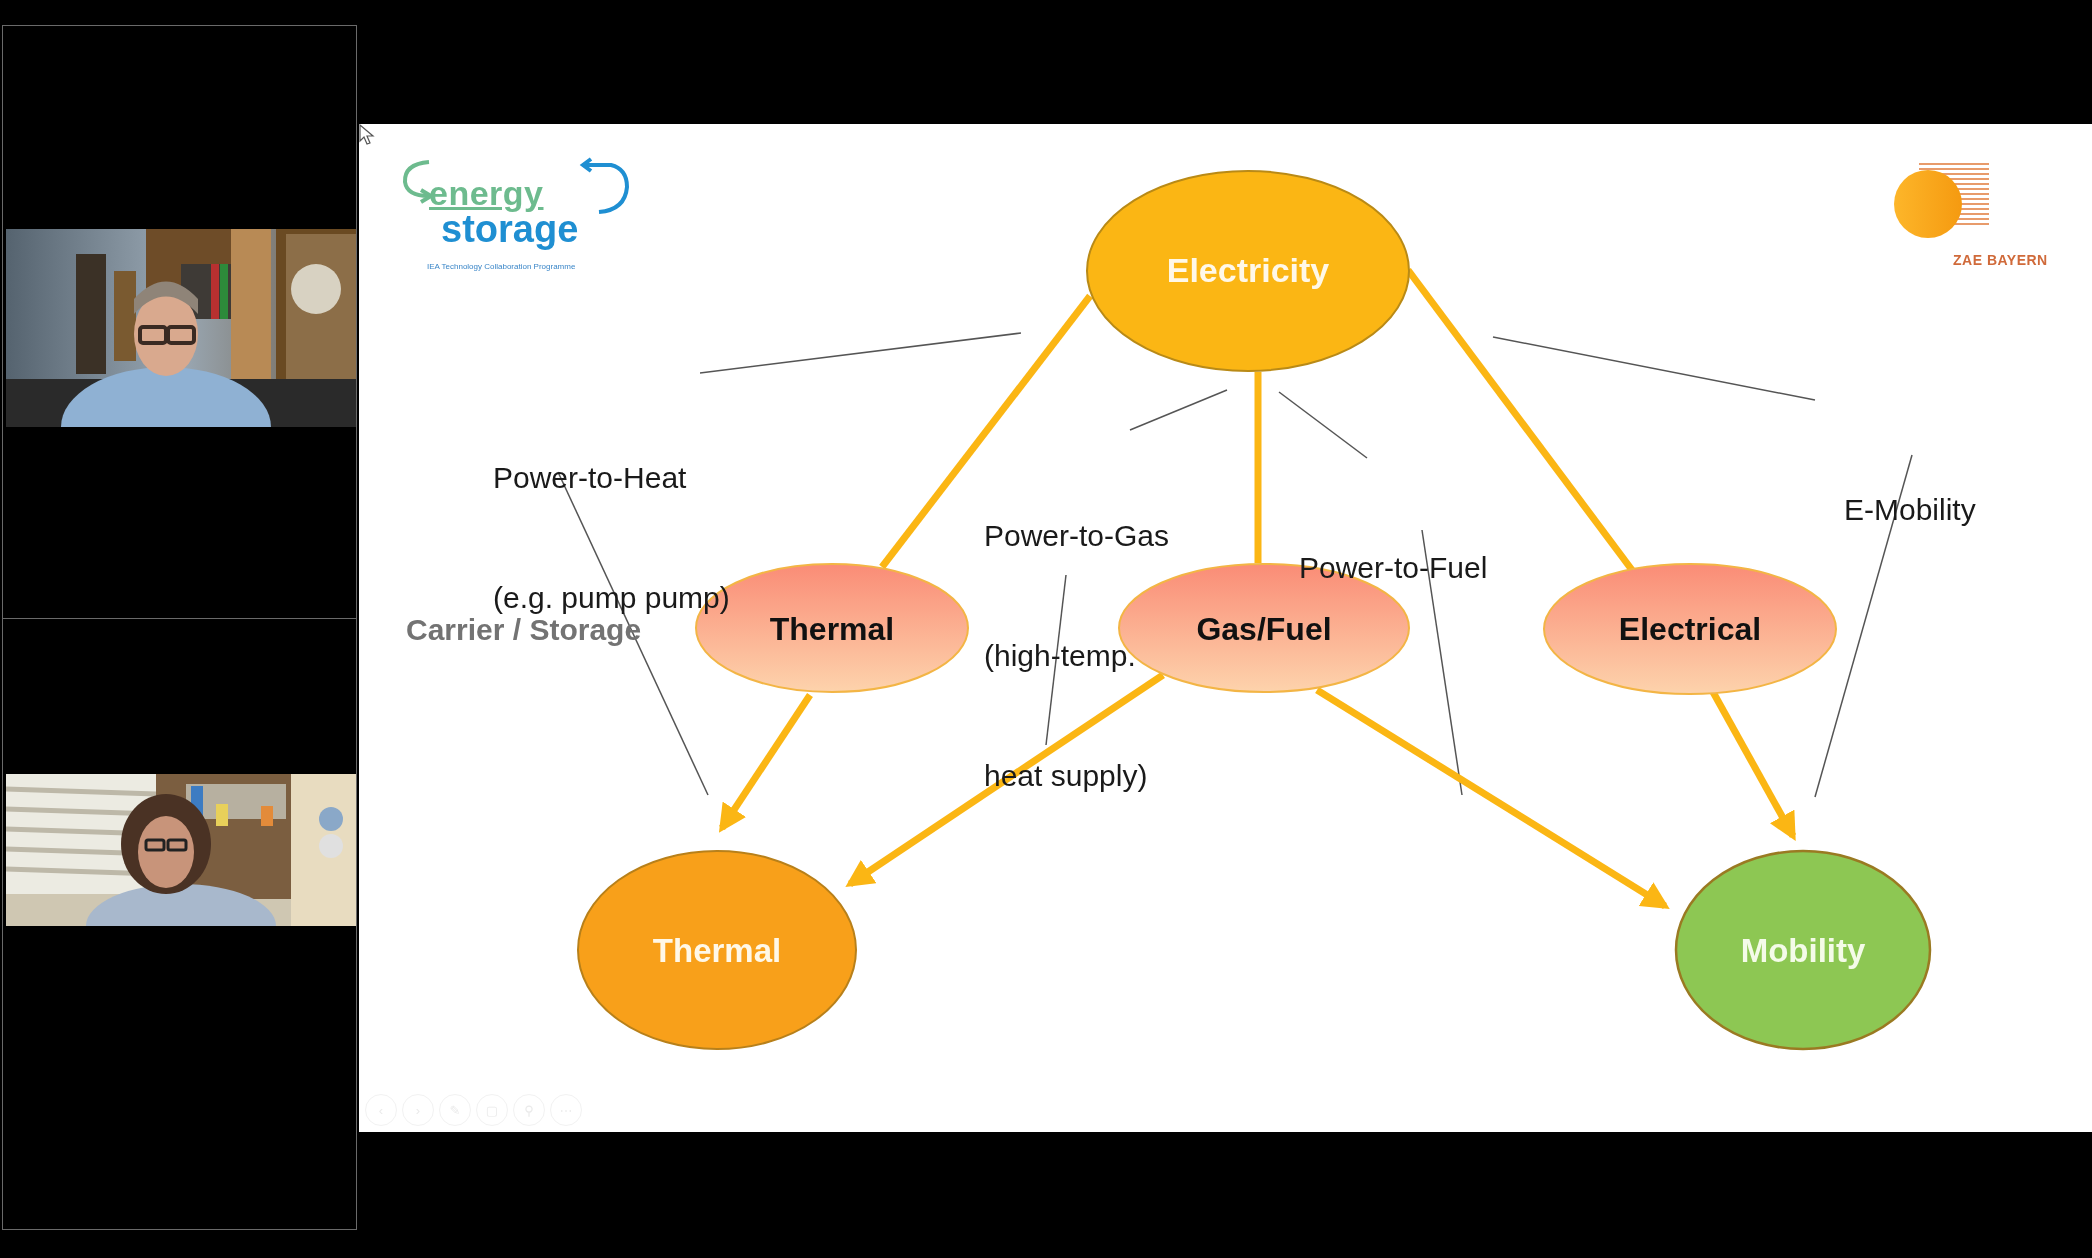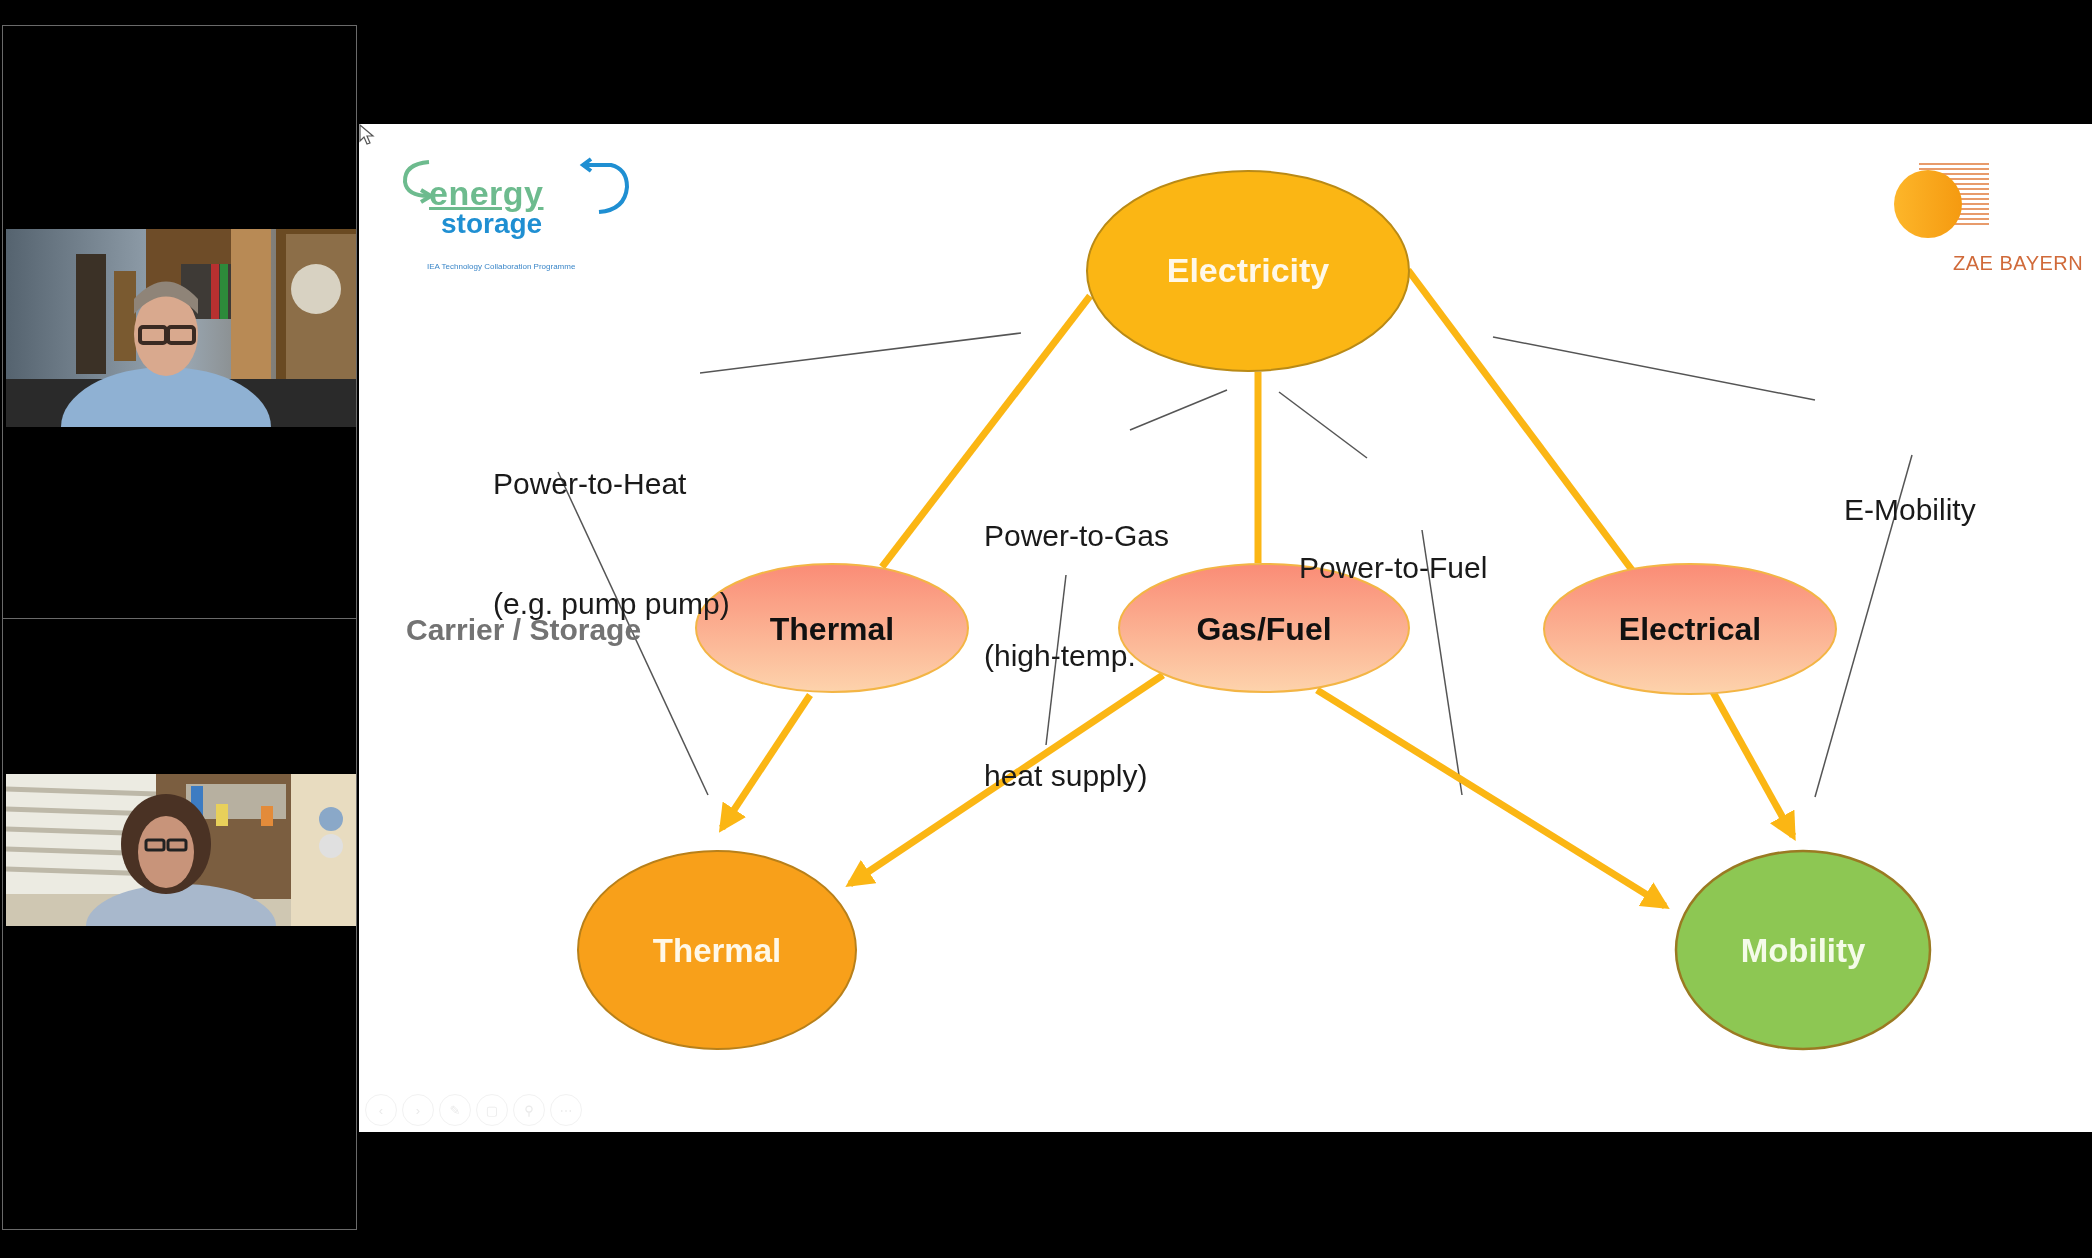--- a/index.html
+++ b/index.html
@@ -7,23 +7,23 @@
   .panel { position:absolute; left:2px; top:25px; width:355px; height:1205px; border:1px solid #6a6a6a; background:#000; box-sizing:border-box; }
   .divider { position:absolute; left:0; right:0; top:592px; height:1px; background:#6a6a6a; }
   .video { position:absolute; left:3px; width:350px; overflow:hidden; }
   .video svg { display:block; }
   .slide { position:absolute; left:359px; top:124px; width:1733px; height:1008px; background:#fff; }
   .slide svg { position:absolute; left:0; top:0; }
   .lbl { position:absolute; color:#1a1a1a; font-size:30px; line-height:40px; white-space:pre; }
   .bold { font-weight:bold; color:#737373; }
   .logo-es { position:absolute; left:42px; top:50px; width:190px; height:90px; }
   .es-energy { position:absolute; left:28px; top:0; font-size:34px; font-weight:bold; color:#6dbb8e; letter-spacing:0.5px;text-decoration:underline; }
-  .es-storage { position:absolute; left:40px; top:34px; font-size:28px; font-weight:bold; color:#1f8fd2; }
+  .es-storage { position:absolute; left:40px; top:34px; font-size:38px; font-weight:bold; color:#1f8fd2; }
   .es-sub { position:absolute; left:18px; top:136px; font-size:8px; color:#3a86c8; white-space:nowrap; }
-  .zae-text { position:absolute; left:1594px; top:128px; font-size:20px; color:#d06a3a; font-weight:normal; letter-spacing:0.5px; }
+  .zae-text { position:absolute; left:1594px; top:128px; font-size:14px; color:#d06a3a; font-weight:bold; letter-spacing:0.5px; }
   .toolbar { position:absolute; left:0; top:970px; display:flex; gap:5px; padding-left:6px; }
   .tb-btn { width:30px; height:30px; border-radius:50%; border:1px solid #f2f2f2; color:#eaeaea; font-size:13px; display:flex; align-items:center; justify-content:center; }
   .cursor { position:absolute; left:496px; top:916px; }
 </style>
 </head>
 <body>
 
 <div class="panel">
   <div class="video" style="top:203px;height:198px;">
     <svg width="350" height="198">
@@ -160,21 +160,21 @@
     <text x="1444" y="838" text-anchor="middle" font-size="33" font-weight="bold" fill="#f4fbe8" font-family="Liberation Sans, sans-serif">Mobility</text>
   </svg>
 
   <div class="logo-es">
     <span class="es-energy">energy</span>
     <span class="es-storage">storage</span>
   </div>
   <div class="es-sub" style="left:68px;top:138px;">IEA Technology Collaboration Programme</div>
   <div class="zae-text">ZAE BAYERN</div>
 
-  <div class="lbl" style="left:134px;top:260px;">
+  <div class="lbl" style="left:134px;top:254px;">
     <div>Power-to-Heat</div>
     <div>(e.g. pump pump)</div>
   </div>
   <div class="lbl" style="left:625px;top:312px;">
     <div>Power-to-Gas</div>
     <div>(high-temp.</div>
     <div>heat supply)</div>
   </div>
   <div class="lbl" style="left:1485px;top:286px;">
     <div>E-Mobility</div>

